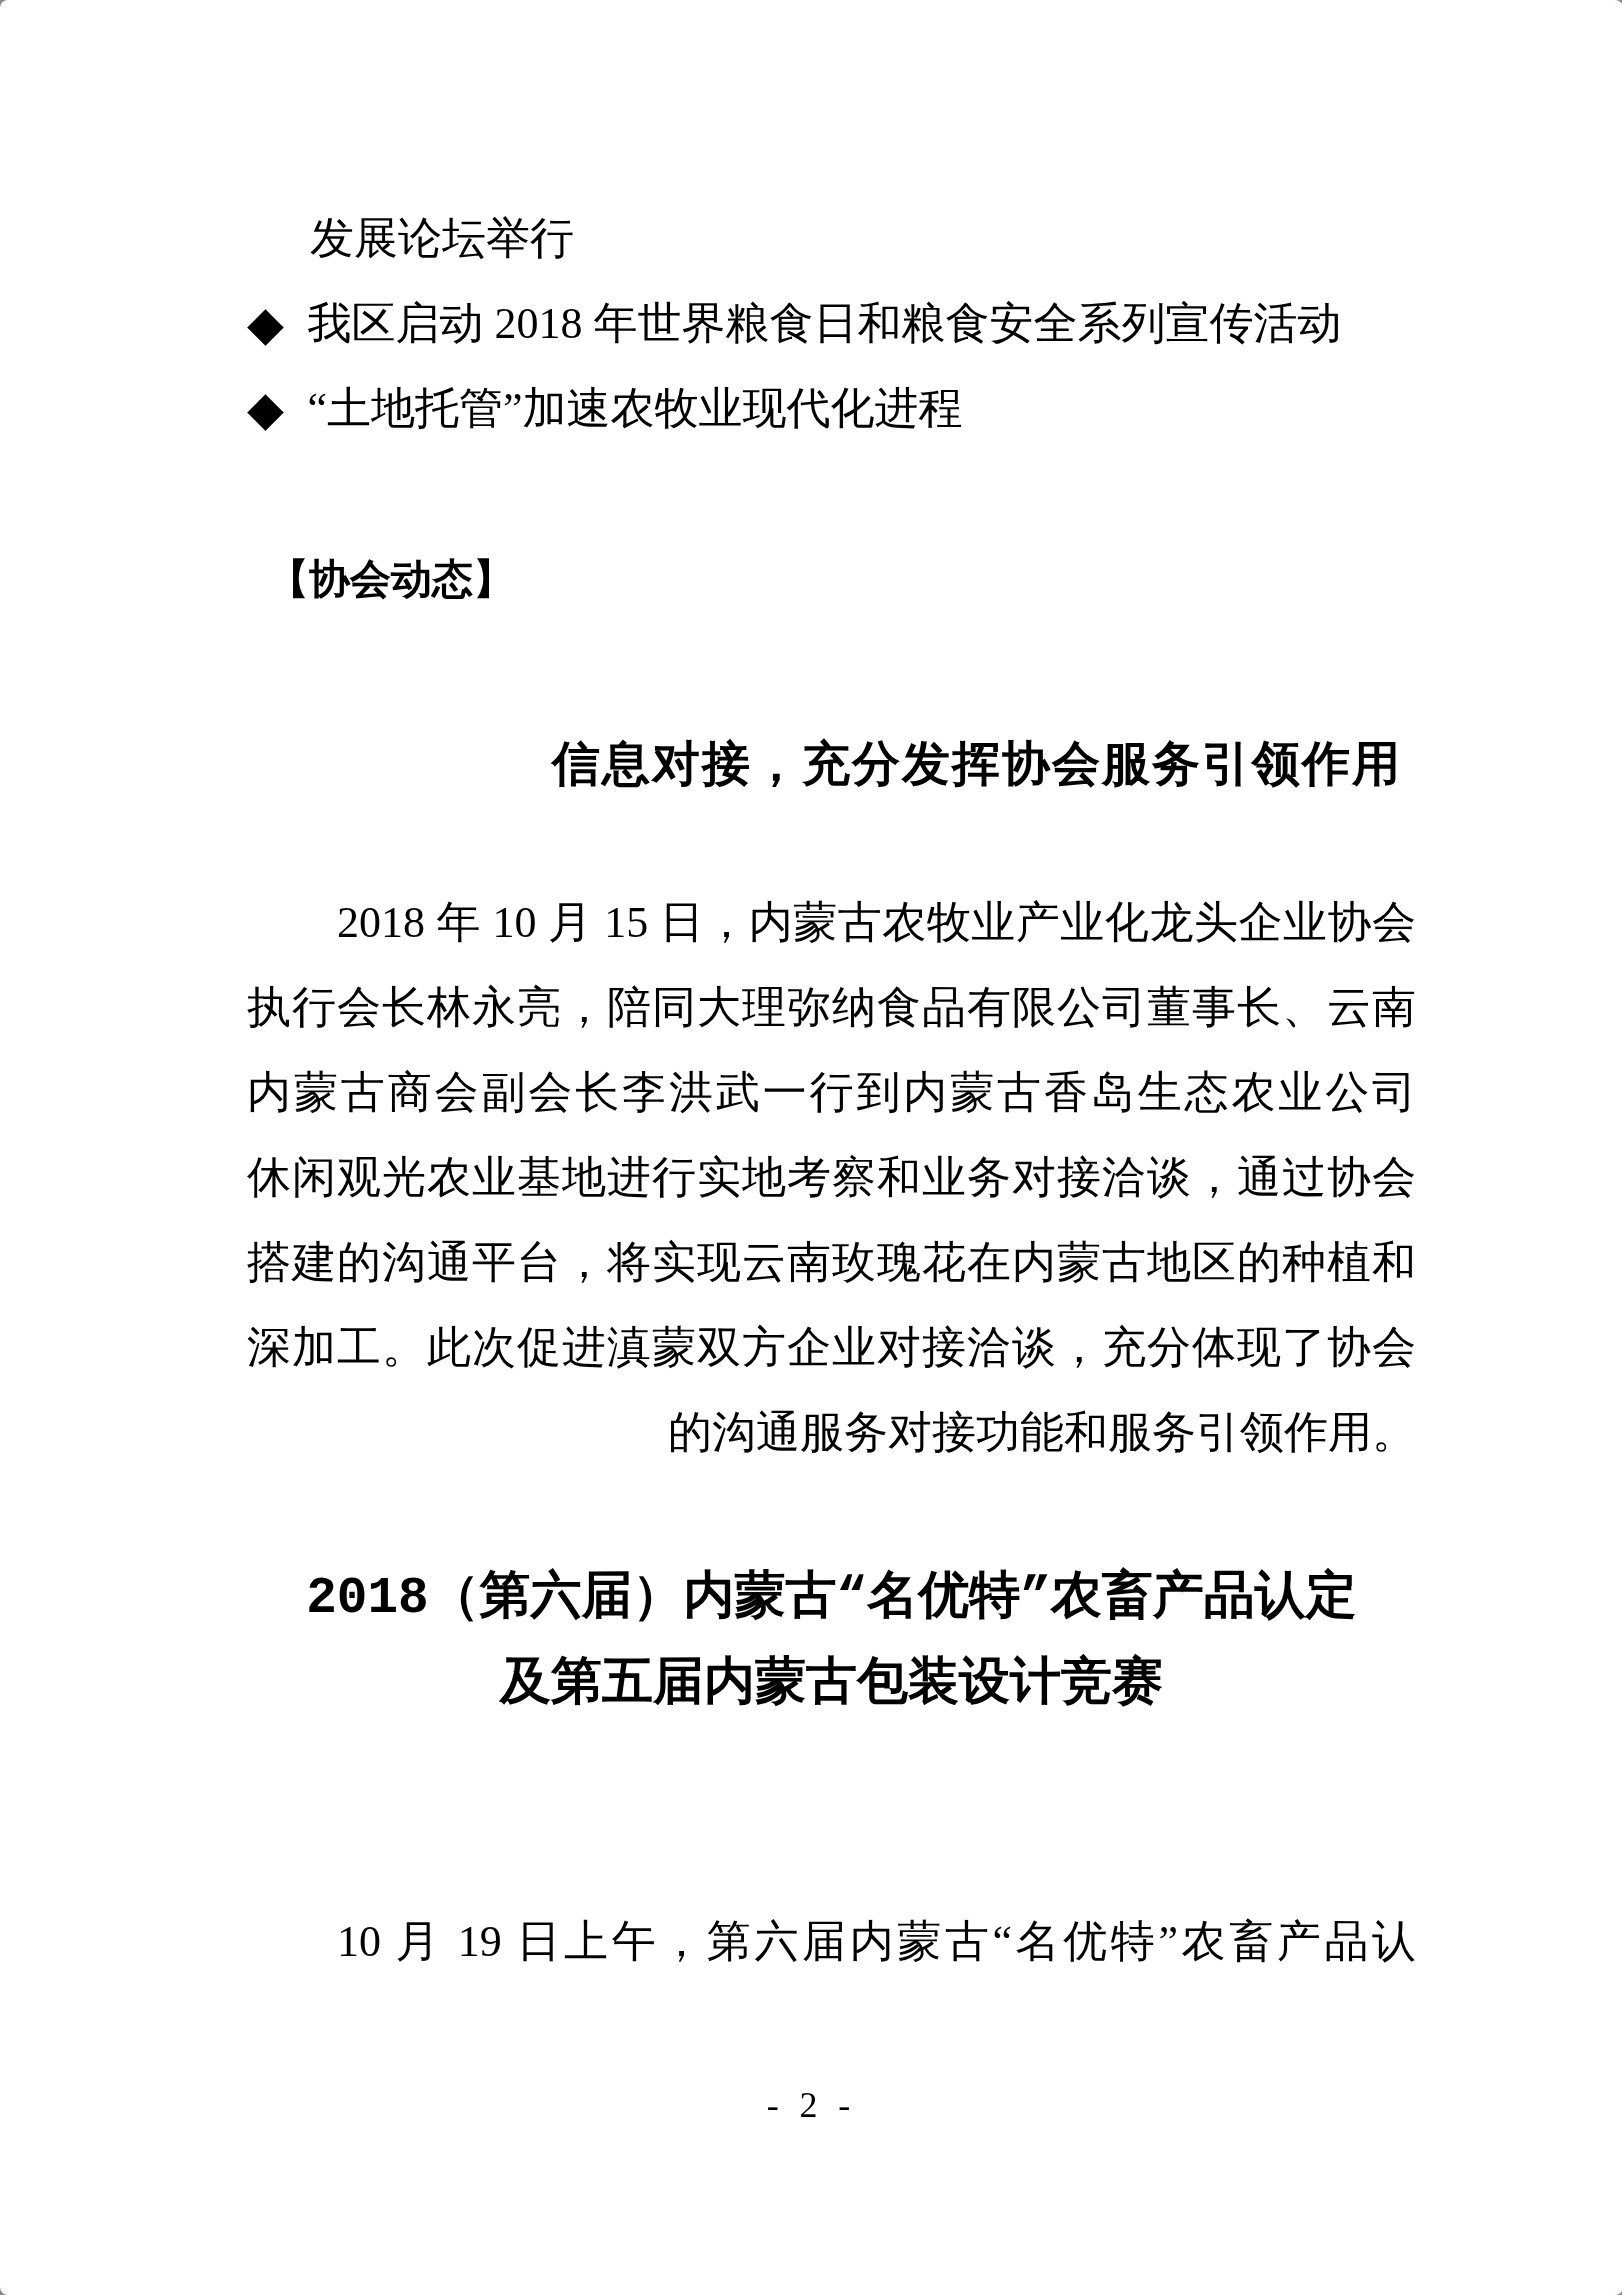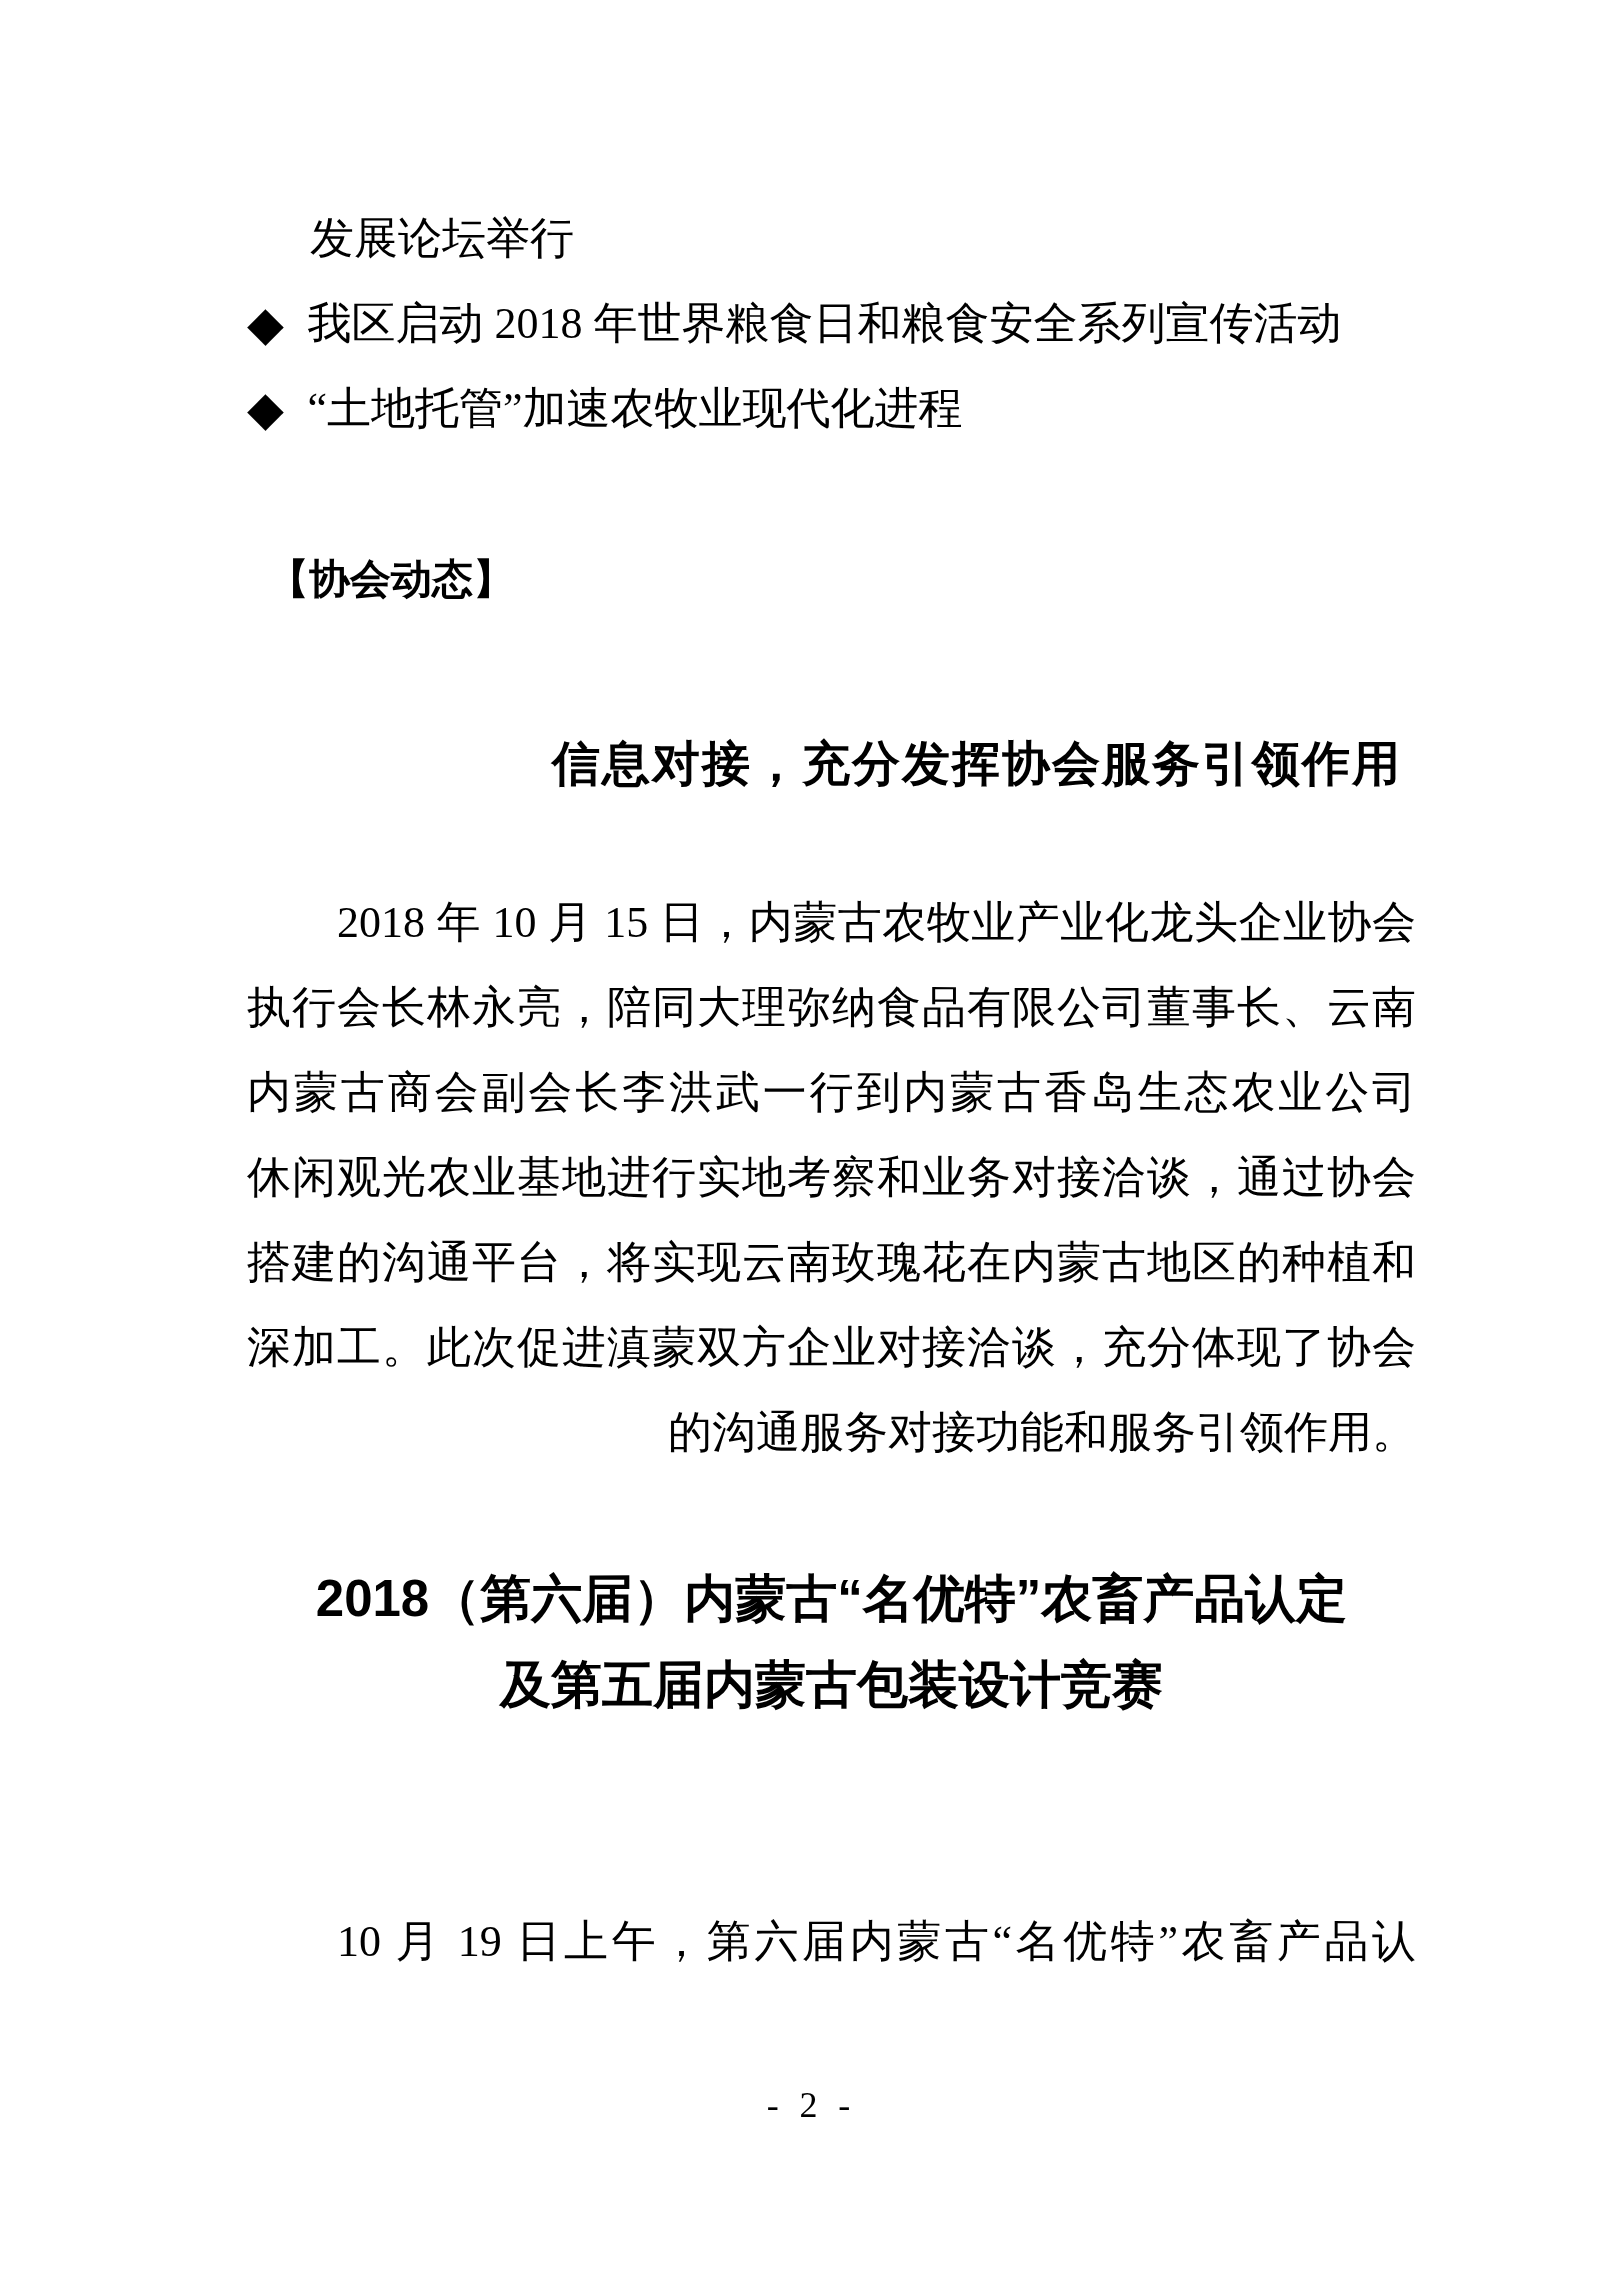--- a/index.html
+++ b/index.html
@@ -5,20 +5,21 @@
   html,body { margin:0; padding:0; }
   body { background:#888; }
   .page {
     position:relative;
     width:1623px; height:2295px;
     margin:0 auto;
     background:#ffffff;
     color:#000000;
     font-family:"Liberation Serif","DejaVu Serif",serif;
     overflow:hidden;
+    border-radius:8px;
   }
   .abs { position:absolute; }
 
   
   .body-size { font-size:44px; line-height:85px; }
 
   
   .hei { font-family:"Liberation Sans","DejaVu Sans",sans-serif; font-weight:700; }
 
   
@@ -47,21 +48,21 @@
   
   .para { left:247px; width:1169px; }
   .para-1 { top:880px; }
   .para-2 { top:1899px; }
   .pline { font-size:44px; line-height:85px; }
   .jl { text-align:justify; text-align-last:justify; }
   .nl { text-align:right; }
   .indent { padding-left:90px; }
 
   
-  .title-2 { left:247px; top:1556px; width:1169px; text-align:center; }
+  .title-2 { left:247px; top:1556px; width:1169px; text-align:center;font-family:Liberation Mono, monospace; }
   .title-2 .tline { font-size:51px; line-height:86px; white-space:nowrap; }
 
   
   .page-number {
     left:0; top:2084px; width:1623px;
     text-align:center; font-size:36px; line-height:42px;
     letter-spacing:5.9px;
   }
 </style>
 </head>

